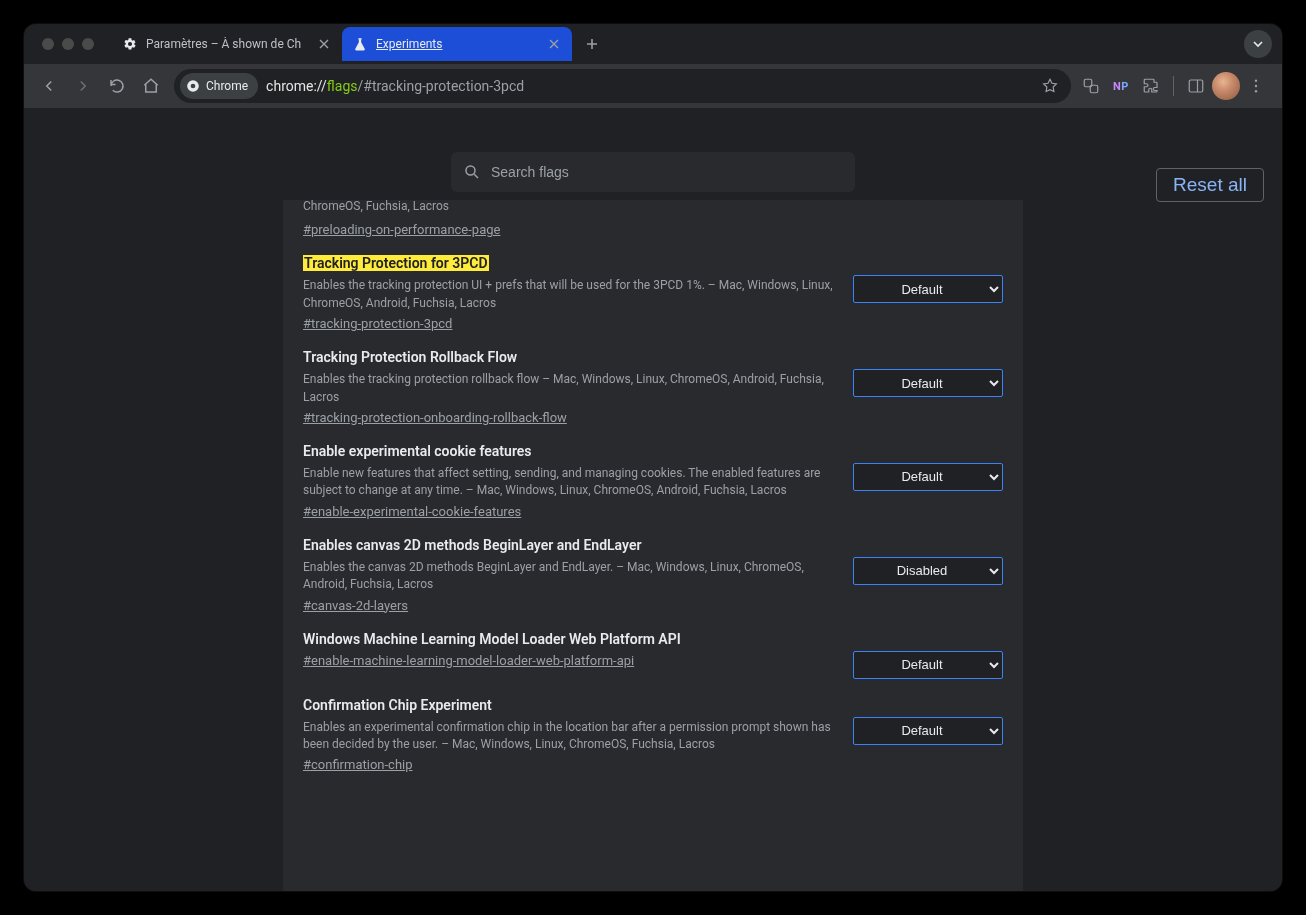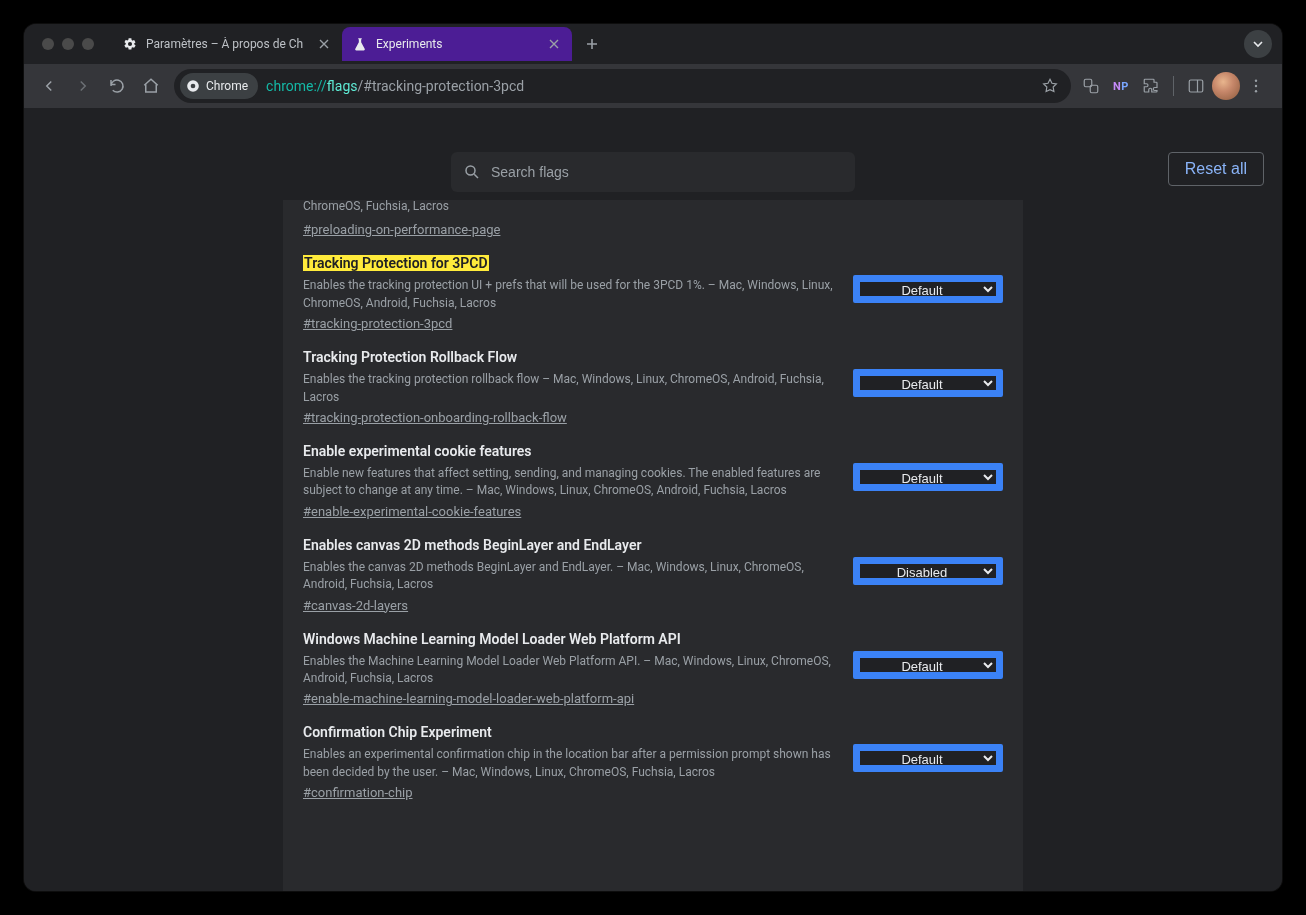--- a/index.html
+++ b/index.html
@@ -50,22 +50,23 @@
     display: flex;
     align-items: center;
     gap: 8px;
     color: #bdc1c6;
     font-size: 12px;
     border-radius: 8px 8px 0 0;
     position: relative;
     overflow: hidden;
   }
   .tab.active {
-    background: #4c1d95;
-    color: #e8eaed;
+    background: #1d4ed8;
+    color: #e8eaed;
+    text-decoration: underline;
   }
   .tab .tab-title {
     flex: 1;
     white-space: nowrap;
     overflow: hidden;
     text-overflow: ellipsis;
   }
   .tab .tab-close {
     width: 16px; height: 16px;
     display: flex; align-items: center; justify-content: center;
@@ -128,22 +129,22 @@
     align-items: center;
     gap: 6px;
     color: #e8eaed;
     font-size: 12px;
   }
   .omnibox .url {
     flex: 1;
     font-size: 14px;
     white-space: nowrap;
   }
-  .omnibox .url .proto { color: #14b8a6; }
-  .omnibox .url .host { color: #5eead4; }
+  .omnibox .url .proto { color: #e5e5e5; }
+  .omnibox .url .host { color: #84cc16; }
   .omnibox .url .rest { color: #9aa0a6; }
   .star { margin-left: auto; color: #9aa0a6; font-size: 16px; }
   .toolbar-right {
     display: flex; align-items: center; gap: 2px;
     padding-right: 4px;
   }
   .divider {
     width: 1px; height: 20px; background: #5f6368; margin: 0 6px;
   }
   .avatar {
@@ -196,27 +197,27 @@
     border: none;
     outline: none;
     color: #e8eaed;
     font-size: 14px;
     flex: 1;
   }
   .search-flags input::placeholder { color: #9aa0a6; }
   .reset-btn {
     position: absolute;
     right: 18px;
-    top: 8px;
+    top: 24px;
     height: 34px;
     padding: 0 16px;
     border: 1px solid #5f6368;
     border-radius: 4px;
     color: #8ab4f8;
-    font-size: 16px;
+    font-size: 19px;
     background: transparent;
     display: flex; align-items:center; justify-content:center;
     cursor: pointer;
   }
   .flags-body {
     width: 740px;
     margin: 0 auto;
     background: #292a2d;
     padding: 0 20px 40px 20px;
     height: calc(100% - 56px);
@@ -258,21 +259,21 @@
   }
   .flag-select {
     width: 150px;
     align-self: flex-start;
     margin-top: 20px;
   }
   .flag-select select {
     width: 100%;
     height: 28px;
     background: #202124;
-    border: 7px solid #3b82f6;
+    border: 1px solid #3b82f6;
     color: #e8eaed;
     font-size: 13px;
     padding: 0 8px;
     text-align: center;
     text-align-last: center;
     border-radius: 2px;
   }
   .partial-top {
     color: #9aa0a6;
     font-size: 13px;
@@ -292,21 +293,21 @@
       <div class="mac-btn"></div>
       <div class="mac-btn"></div>
     </div>
 
     <div class="tab">
       <span class="tab-favicon">
         <svg width="14" height="14" viewBox="0 0 24 24" fill="#e8eaed">
             <path d="M19.14 12.94a7.07 7.07 0 0 0 .06-.94 7.07 7.07 0 0 0-.06-.94l2.03-1.58a.5.5 0 0 0 .12-.64l-1.92-3.32a.5.5 0 0 0-.61-.22l-2.39.96a7.03 7.03 0 0 0-1.62-.94l-.36-2.54A.5.5 0 0 0 14 2h-4a.5.5 0 0 0-.49.42l-.36 2.54c-.58.24-1.12.55-1.62.94l-2.39-.96a.5.5 0 0 0-.61.22L2.61 8.48a.5.5 0 0 0 .12.64l2.03 1.58c-.04.31-.06.63-.06.94s.02.63.06.94L2.73 14.16a.5.5 0 0 0-.12.64l1.92 3.32c.14.24.43.34.61.22l2.39-.96c.5.39 1.04.7 1.62.94l.36 2.54c.04.24.25.42.49.42h4c.24 0 .45-.18.49-.42l.36-2.54c.58-.24 1.12-.55 1.62-.94l2.39.96c.18.12.47.02.61-.22l1.92-3.32a.5.5 0 0 0-.12-.64l-2.03-1.58zM12 15.5A3.5 3.5 0 1 1 12 8.5a3.5 3.5 0 0 1 0 7z"></path>
           </svg>
       </span>
-      <span class="tab-title">Paramètres – À propos de Ch</span>
+      <span class="tab-title">Paramètres – À shown de Ch</span>
       <span class="tab-close">
         <svg width="10" height="10" viewBox="0 0 10 10">
             <path d="M1 1 L9 9 M9 1 L1 9" stroke="#9aa0a6" stroke-width="1.4"></path>
           </svg>
       </span>
     </div>
 
     <div class="tab active">
       <span class="tab-favicon">
         <svg width="14" height="14" viewBox="0 0 24 24" fill="#e8eaed">
@@ -441,21 +442,21 @@
           </div>
           <div class="flag-entry">
             <div class="flag-text"><div style="margin-bottom: 6px;"><span class="flag-title">Enable experimental cookie features</span></div><div class="flag-desc">Enable new features that affect setting, sending, and managing cookies. The enabled features are subject to change at any time. – Mac, Windows, Linux, ChromeOS, Android, Fuchsia, Lacros</div><a class="flag-anchor">#enable-experimental-cookie-features</a></div>
             <div class="flag-select"><select><option>Default</option><option>Enabled</option><option>Disabled</option></select></div>
           </div>
           <div class="flag-entry">
             <div class="flag-text"><div style="margin-bottom: 6px;"><span class="flag-title">Enables canvas 2D methods BeginLayer and EndLayer</span></div><div class="flag-desc">Enables the canvas 2D methods BeginLayer and EndLayer. – Mac, Windows, Linux, ChromeOS, Android, Fuchsia, Lacros</div><a class="flag-anchor">#canvas-2d-layers</a></div>
             <div class="flag-select"><select><option>Default</option><option>Enabled</option><option selected="">Disabled</option></select></div>
           </div>
           <div class="flag-entry">
-            <div class="flag-text"><div style="margin-bottom: 6px;"><span class="flag-title">Windows Machine Learning Model Loader Web Platform API</span></div><div class="flag-desc">Enables the Machine Learning Model Loader Web Platform API. – Mac, Windows, Linux, ChromeOS, Android, Fuchsia, Lacros</div><a class="flag-anchor">#enable-machine-learning-model-loader-web-platform-api</a></div>
+            <div class="flag-text"><div style="margin-bottom: 6px;"><span class="flag-title">Windows Machine Learning Model Loader Web Platform API</span></div><a class="flag-anchor">#enable-machine-learning-model-loader-web-platform-api</a></div>
             <div class="flag-select"><select><option>Default</option><option>Enabled</option><option>Disabled</option></select></div>
           </div>
           <div class="flag-entry">
             <div class="flag-text"><div style="margin-bottom: 6px;"><span class="flag-title">Confirmation Chip Experiment</span></div><div class="flag-desc">Enables an experimental confirmation chip in the location bar after a permission prompt shown has been decided by the user. – Mac, Windows, Linux, ChromeOS, Fuchsia, Lacros</div><a class="flag-anchor">#confirmation-chip</a></div>
             <div class="flag-select"><select><option>Default</option><option>Enabled</option><option>Disabled</option></select></div>
           </div>
         </div>
 
     </div>
   </div>

